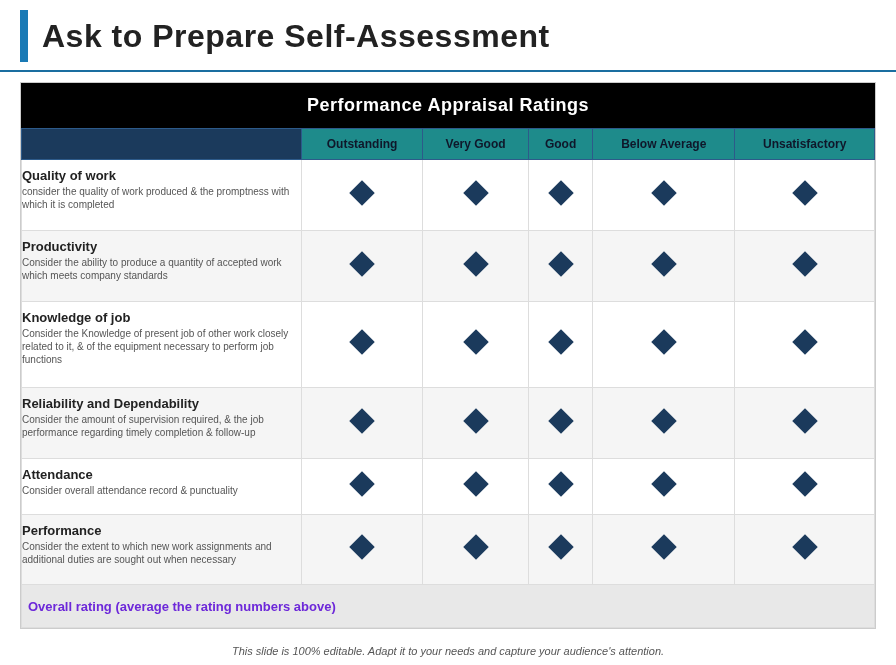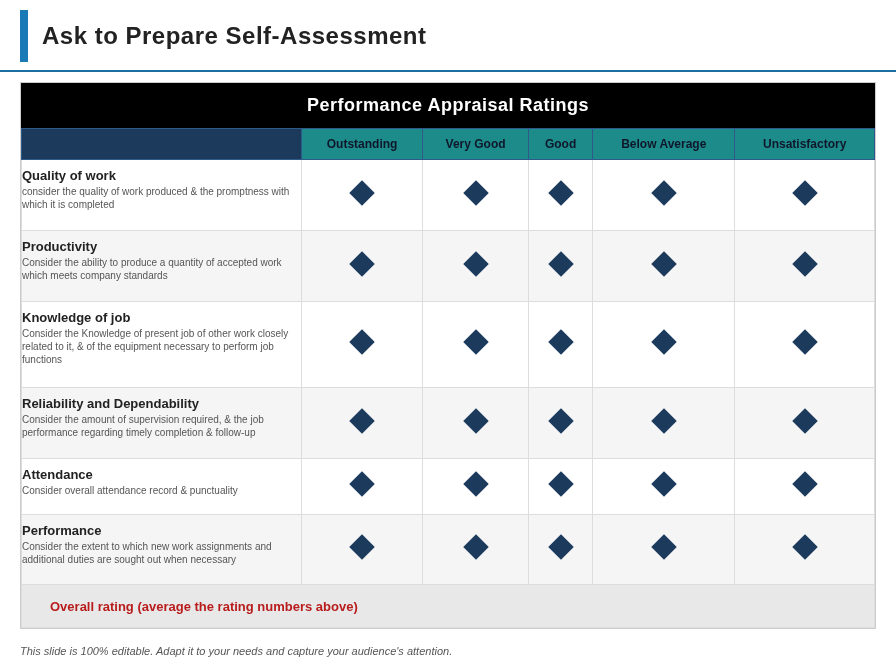--- a/index.html
+++ b/index.html
@@ -30,21 +30,21 @@
 
     .header-accent {
       width: 8px;
       height: 52px;
       background: #1a7ab5;
       margin-right: 14px;
       flex-shrink: 0;
     }
 
     .slide-title {
-      font-size: 24px;
+      font-size: 32px;
       font-weight: bold;
       color: #222222;
       letter-spacing: 0.5px;
     }
 
     .slide-body {
       flex: 1;
       padding: 10px 20px 6px 20px;
       display: flex;
       flex-direction: column;
@@ -145,26 +145,27 @@
       height: 18px;
       background: #1b3a5c;
       transform: rotate(45deg);
     }
 
     .overall-row td {
       background: #e8e8e8;
       font-weight: bold;
       font-size: 13px;
       text-align: left;
-      padding: 10px 28px;
-      color: #b91c1c;
+      padding: 10px 6px;
+      color: #6d28d9;
     }
 
     .slide-footer {
-      padding: 6px 20px;
+      padding: 6px 8px;
+      text-align: center;
     }
 
     .footer-text {
       font-size: 11px;
       color: #555555;
       font-style: italic;
     }
   </style>
 </head>
 <body>

